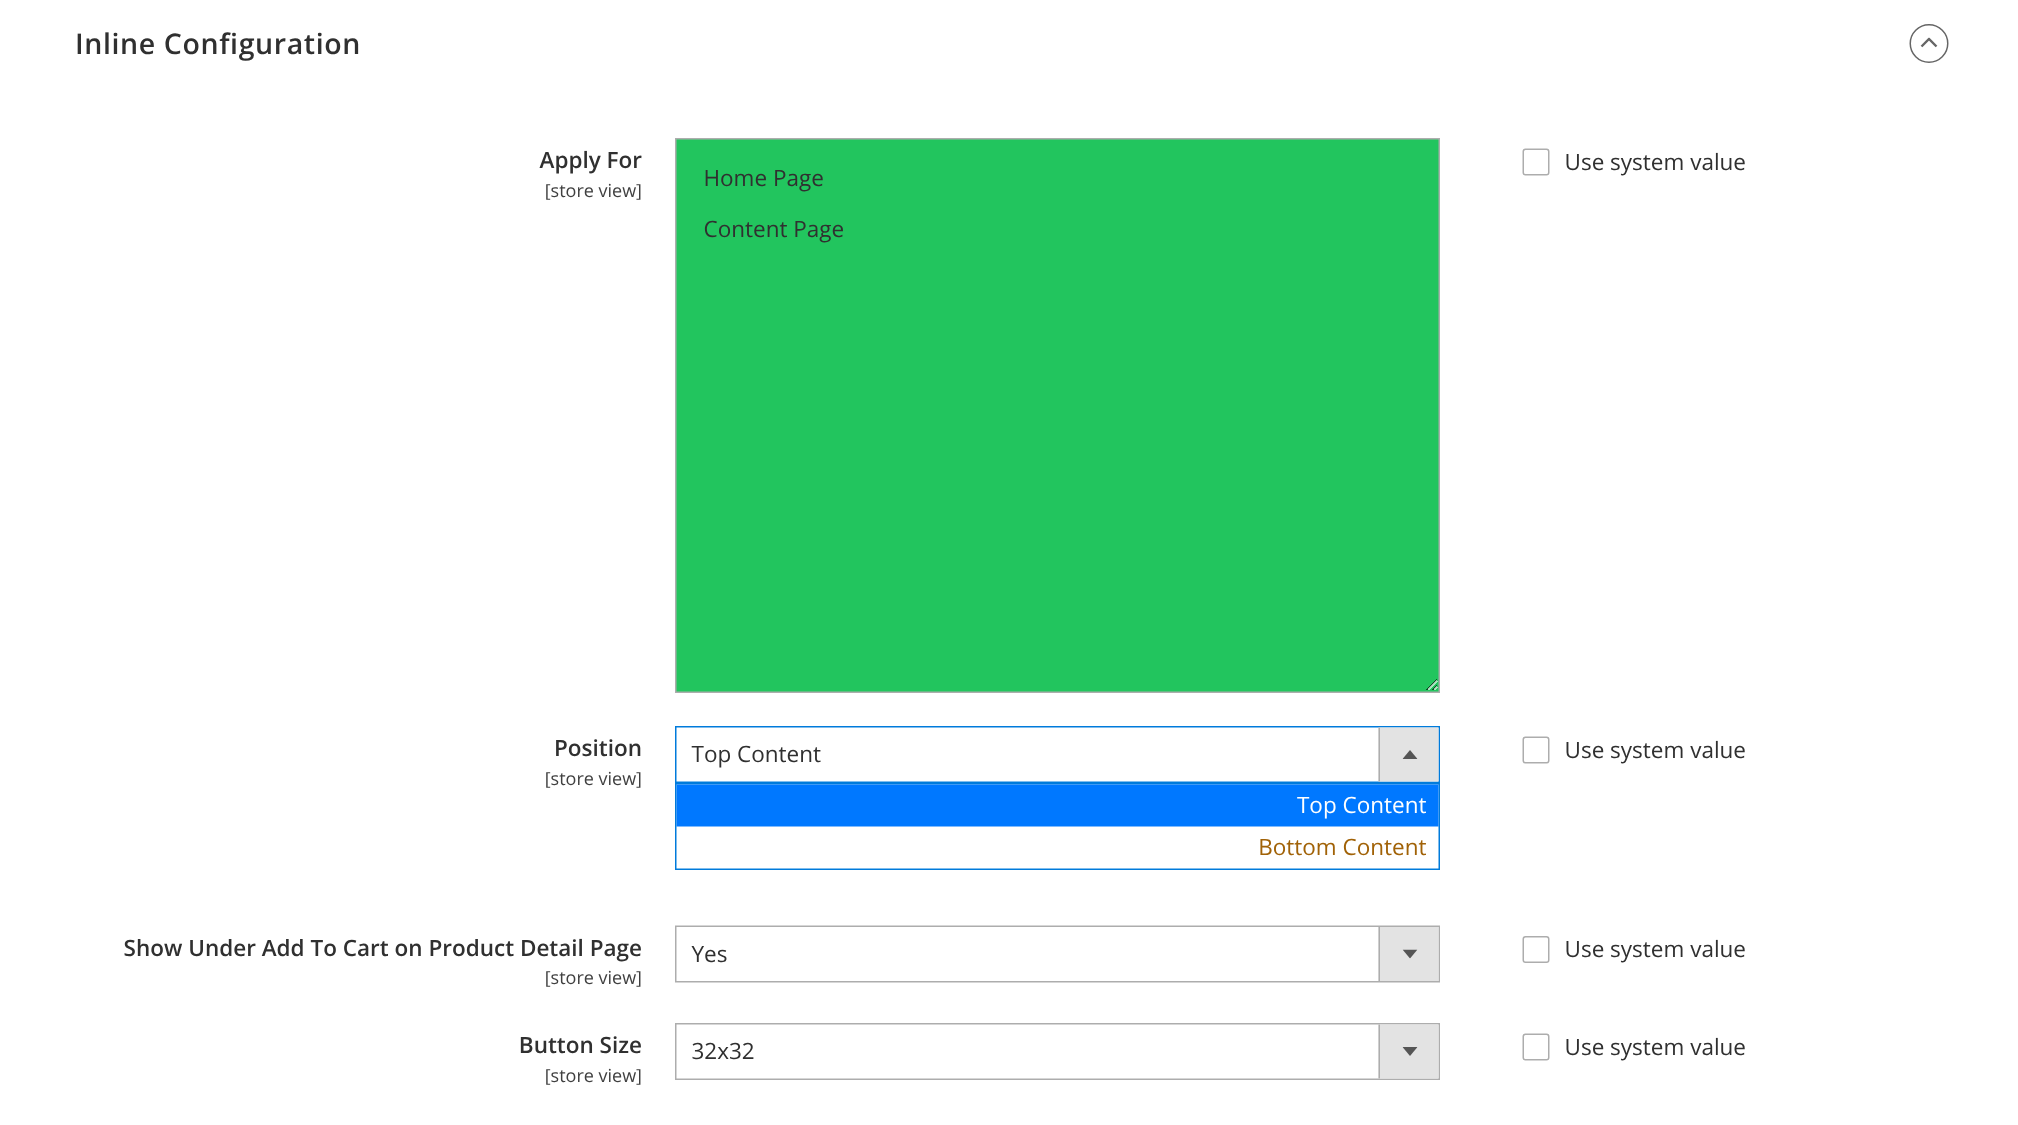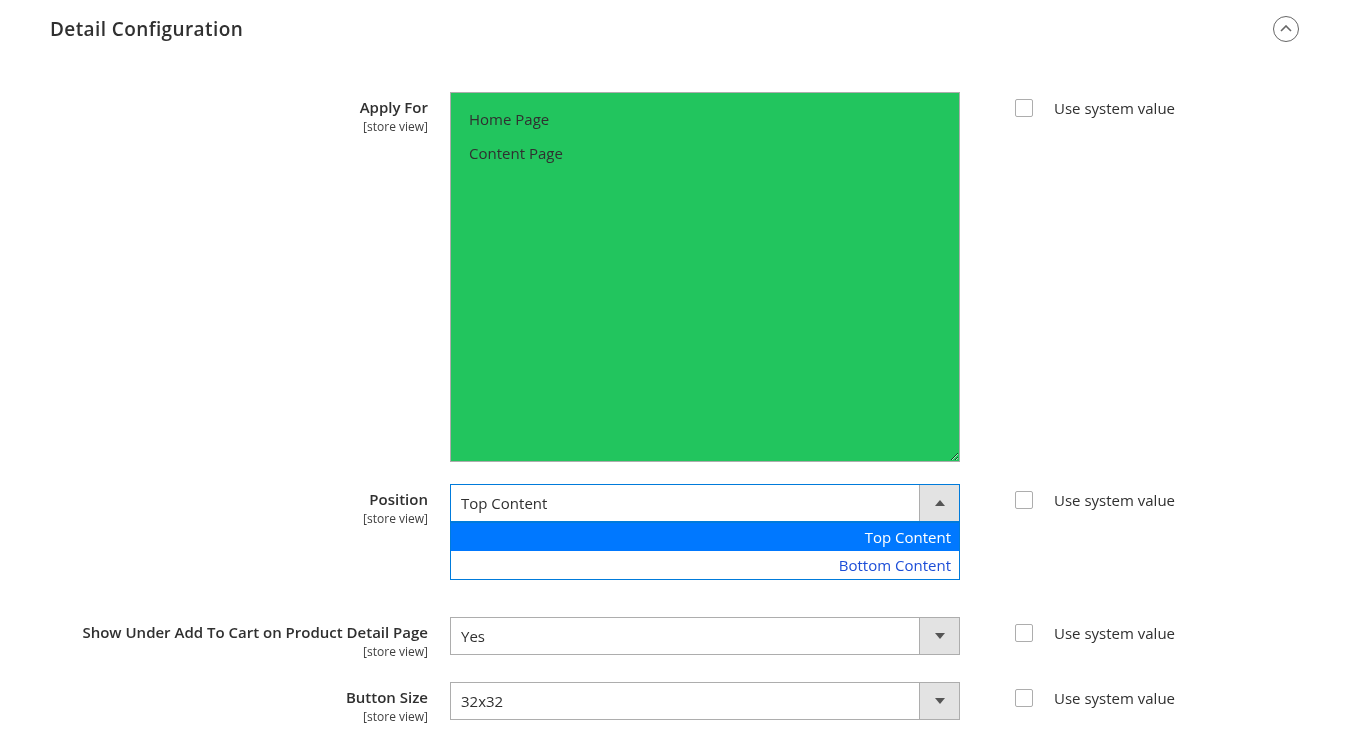--- a/index.html
+++ b/index.html
@@ -72,21 +72,21 @@
   .field-control {
     width: 510px;
     flex-shrink: 0;
     position: relative;
   }
   .field-extra {
     padding-left: 55px;
     padding-top: 6px;
     display: flex;
     align-items: center;
-    gap: 21px;
+    gap: 10px;
     flex-shrink: 0;
   }
   .checkbox {
     width: 18px;
     height: 18px;
     border: 1px solid #adadad;
     border-radius: 2px;
     background: #fff;
     cursor: pointer;
     flex-shrink: 0;
@@ -156,38 +156,38 @@
     top: 38px;
     background: #fff;
     border: 1px solid #007bdb;
     border-top: 1px solid #007bdb;
     z-index: 10;
   }
   .dropdown .dopt {
     font-size: 15px;
     padding: 4px 8px;
     cursor: pointer;
-    color: #1d4ed8;
+    color: #a16207;
   }
   .dropdown .dopt.selected {
     background: #1e90ff;
     background: #0078ff;
     color: #fff;
   }
 
   .row-position { margin-bottom: 90px; }
 
 </style>
 </head>
 <body>
 
 <div class="section">
 
   <div class="section-header">
-    <div class="section-title">Detail Configuration</div>
+    <div class="section-title">Inline Configuration</div>
     <button class="collapse-btn">
       <svg width="12" height="8" viewBox="0 0 12 8">
           <path d="M1 6 L6 1 L11 6" fill="none" stroke="#666" stroke-width="1.6"></path>
         </svg>
     </button>
   </div>
 
   <div class="field-row">
     <div class="field-label">
       <span class="lbl">Apply For</span>

